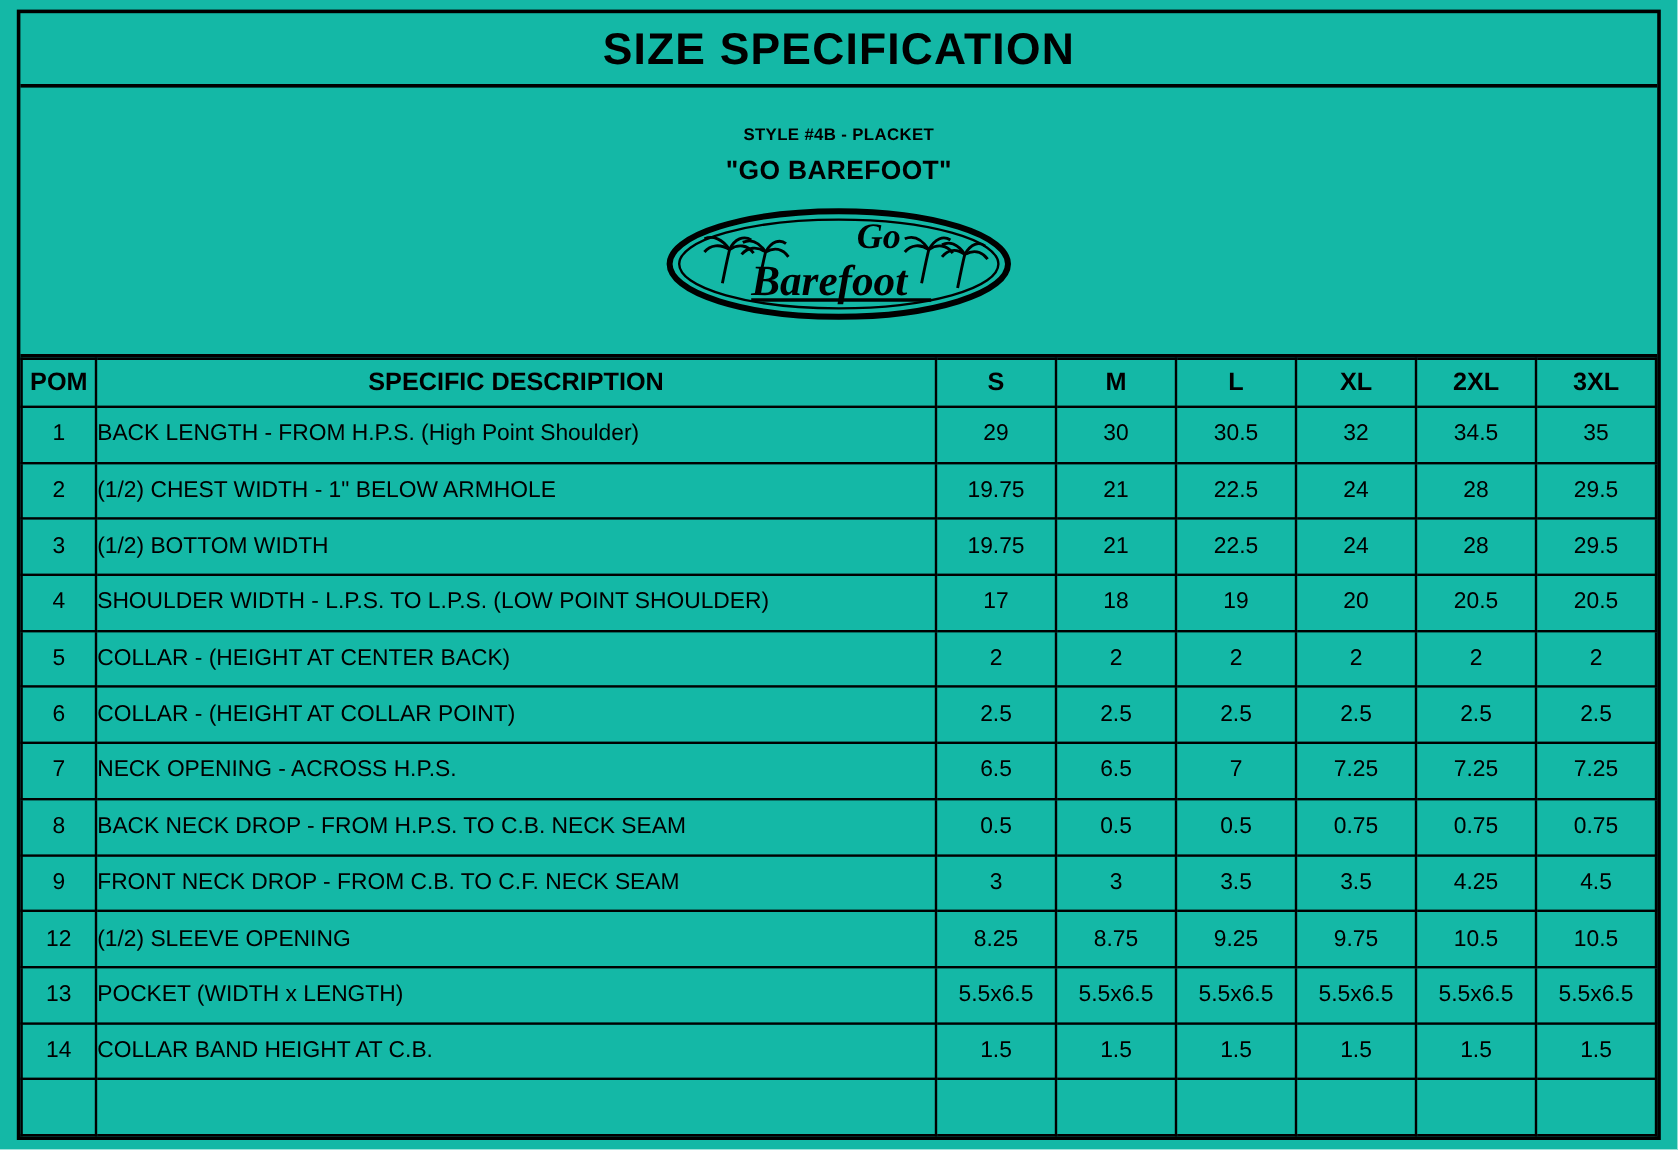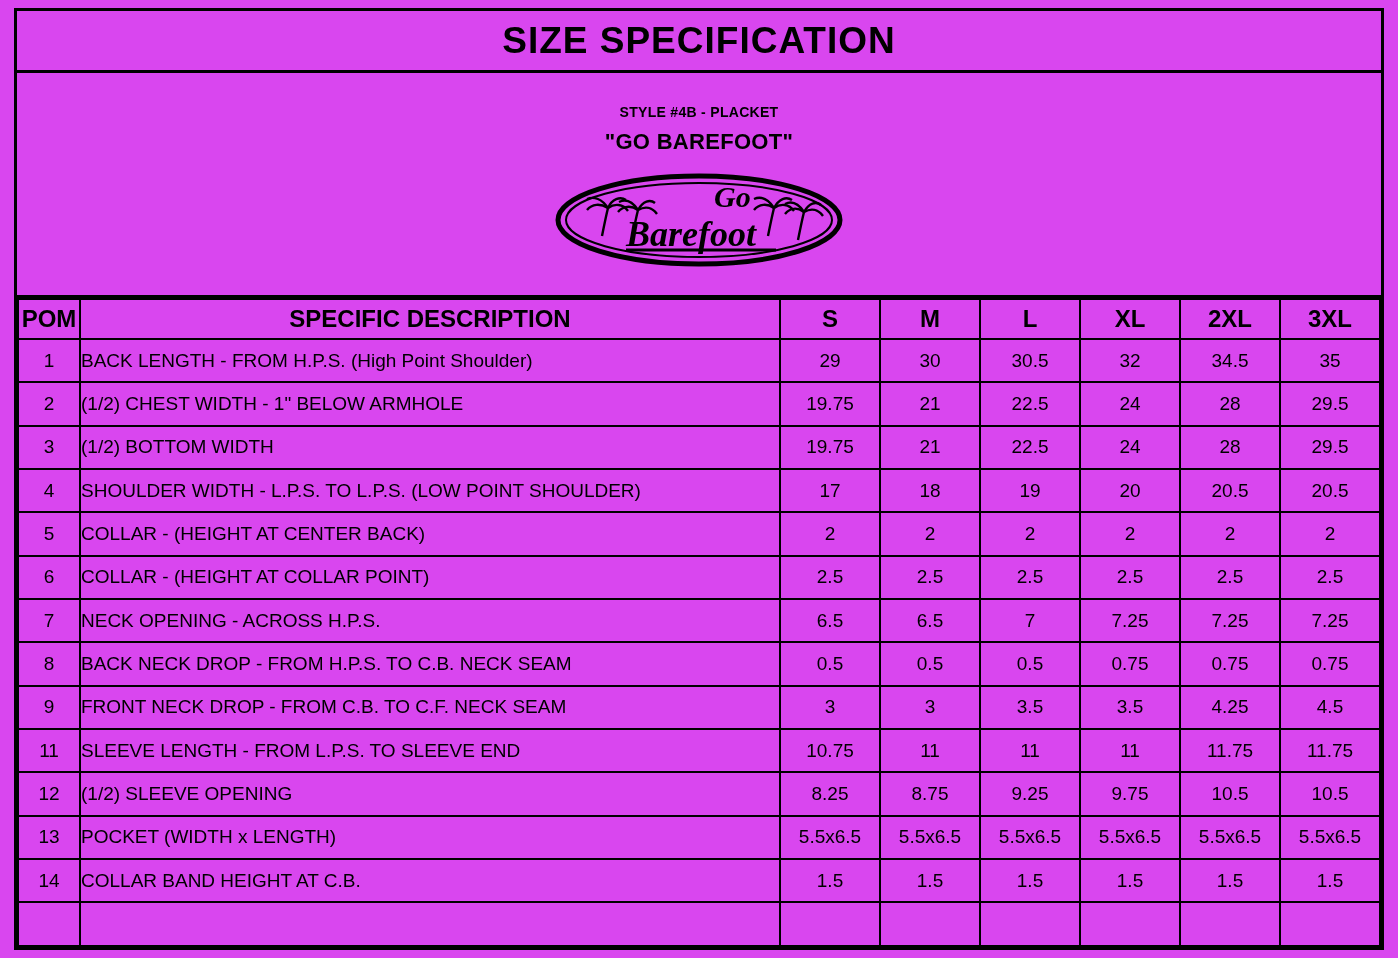--- a/index.html
+++ b/index.html
@@ -9,21 +9,21 @@
   }
   body {
     font-family: "Liberation Sans", sans-serif;
     color: #000000;
   }
   .page {
     width: 1398px;
     height: 958px;
     box-sizing: border-box;
     position: relative;
-    background: #d946ef;
+    background: #14b8a6;
     overflow: hidden;
     padding-left: 25px;
   }
   .sheet {
     position: absolute;
     left: 14px;
     top: 8px;
     width: 1370px;
     height: 942px;
     border: 3px solid #000;
@@ -82,21 +82,21 @@
   table.spec td, table.spec th {
     border: 2px solid #000;
     font-size: 19px;
     padding: 0;
     height: 36px;
     box-sizing: border-box;
     font-weight: normal;
   }
   table.spec thead th {
     font-weight: bold;
-    font-size: 24px;
+    font-size: 21px;
     height: 40px;
     text-align: center;
   }
   td.pom, th.pom { width: 62px; text-align: center; }
   td.desc, th.desc { width: 700px; text-align: left; padding-left: 8px; }
   td.size, th.size { width: 100px; text-align: center; }
 </style>
 </head>
 <body>
 
@@ -251,30 +251,20 @@
             <td class="pom">9</td>
             <td class="desc">FRONT NECK DROP - FROM C.B. TO C.F. NECK SEAM</td>
             <td class="size">3</td>
             <td class="size">3</td>
             <td class="size">3.5</td>
             <td class="size">3.5</td>
             <td class="size">4.25</td>
             <td class="size">4.5</td>
           </tr>
           <tr>
-            <td class="pom">11</td>
-            <td class="desc">SLEEVE LENGTH - FROM L.P.S. TO SLEEVE END</td>
-            <td class="size">10.75</td>
-            <td class="size">11</td>
-            <td class="size">11</td>
-            <td class="size">11</td>
-            <td class="size">11.75</td>
-            <td class="size">11.75</td>
-          </tr>
-          <tr>
             <td class="pom">12</td>
             <td class="desc">(1/2) SLEEVE OPENING</td>
             <td class="size">8.25</td>
             <td class="size">8.75</td>
             <td class="size">9.25</td>
             <td class="size">9.75</td>
             <td class="size">10.5</td>
             <td class="size">10.5</td>
           </tr>
           <tr>

